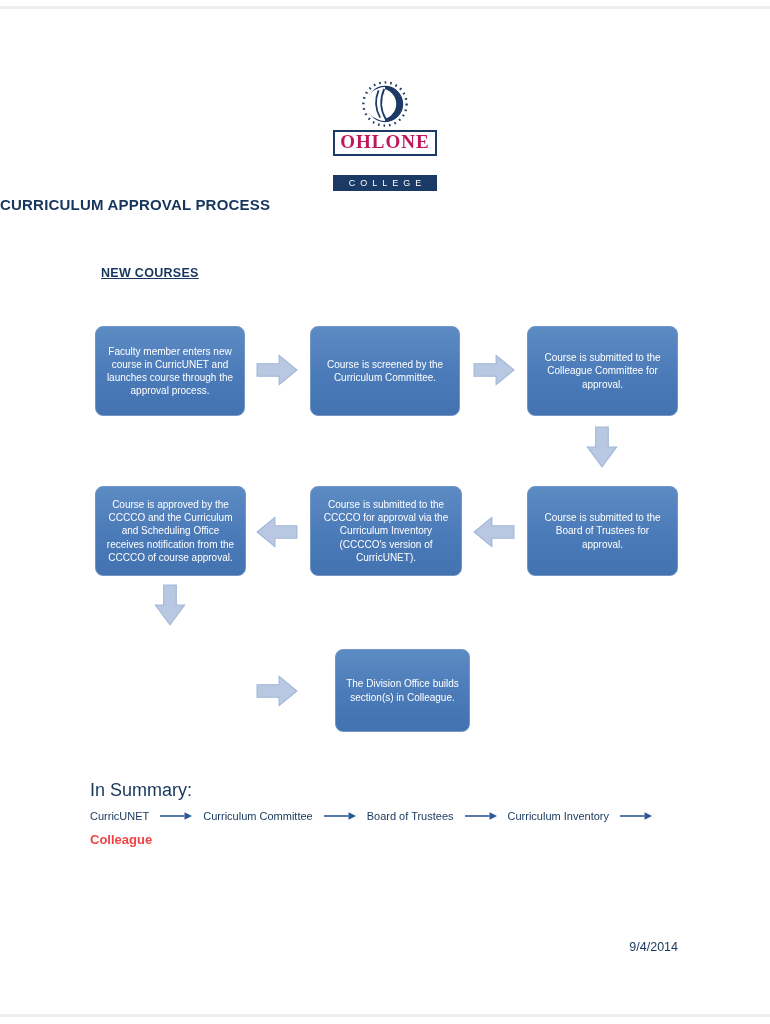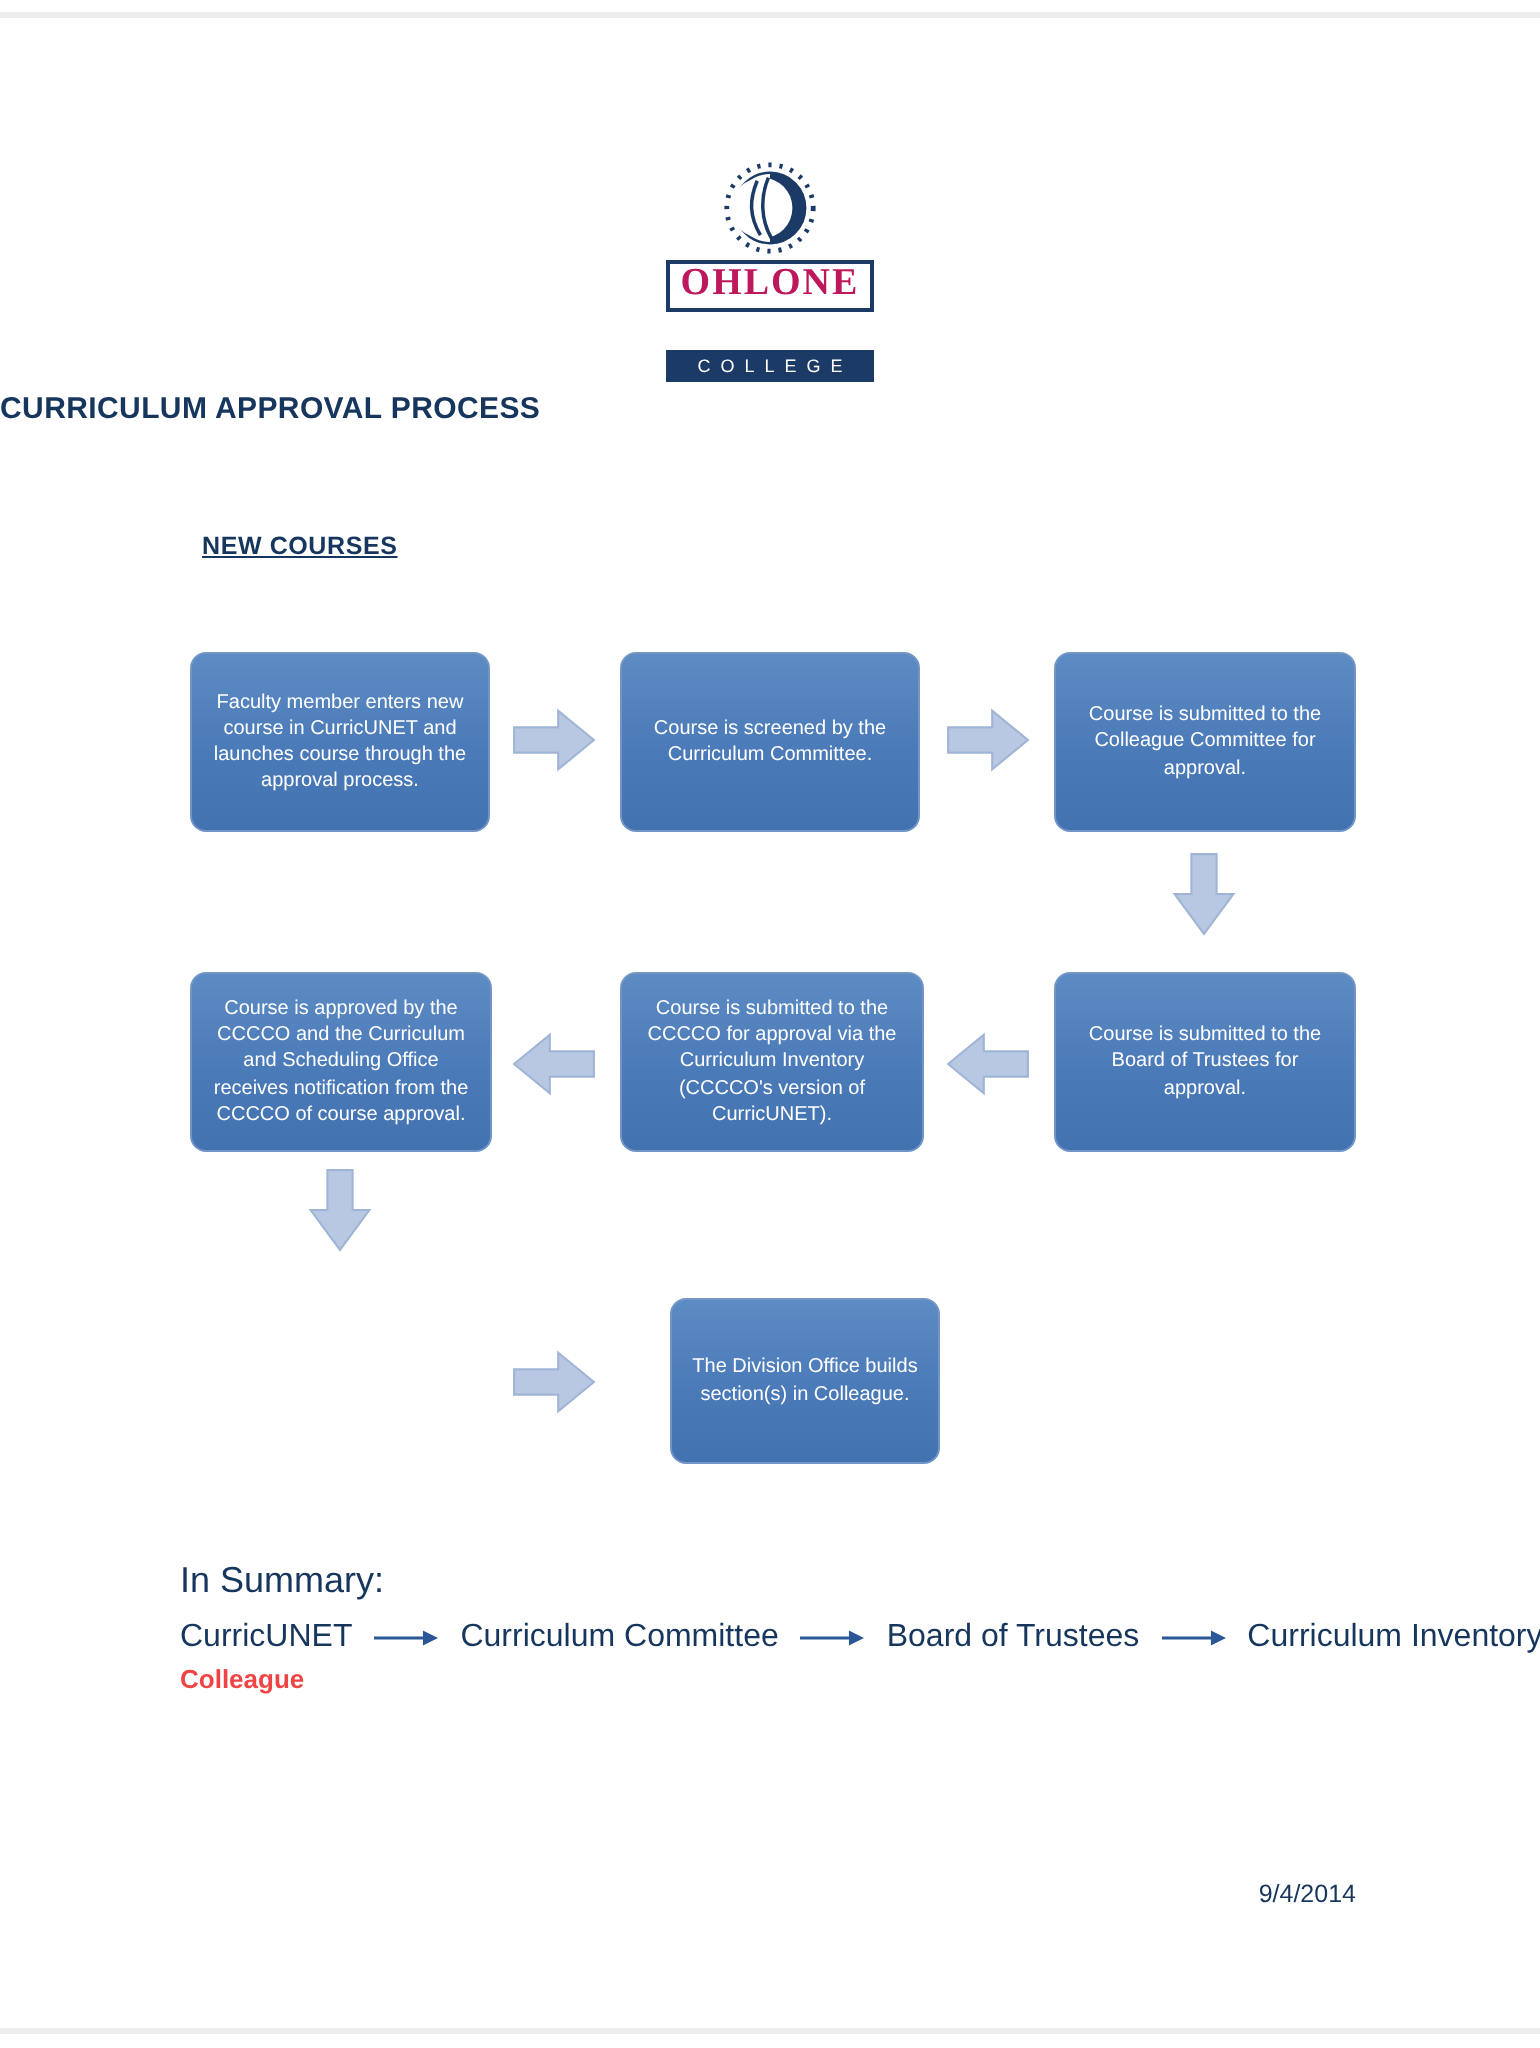--- a/index.html
+++ b/index.html
@@ -58,21 +58,21 @@
   .ad1{left:586px;top:426px;}
   .al1{left:473px;top:516px;}
   .al2{left:256px;top:516px;}
   .ad2{left:154px;top:584px;}
   .ar3{left:256px;top:675px;}
 
   
   .summary-label{position:absolute;left:90px;top:780px;font-size:18px;color:#17365d;}
   .summary-row{
     position:absolute;left:90px;top:810px;width:600px;display:flex;
-    align-items:center;gap:11px;font-size:16px;color:#17365d;white-space:nowrap;
+    align-items:center;gap:11px;font-size:11px;color:#17365d;white-space:nowrap;
   }
   .summary-row .step{flex:0 0 auto;}
   .summary-arrow{flex:0 0 auto;display:block;}
   .summary-arrow line{stroke:#2b5797;stroke-width:1.7;}
   .summary-arrow polygon{fill:#2b5797;}
   .summary-wrap{position:absolute;left:90px;top:832px;font-size:13px;color:#ef4444;font-weight:bold;}
 
   .footer-date{
     position:absolute;top:940px;right:92px;font-size:12.5px;color:#17365d;
   }

